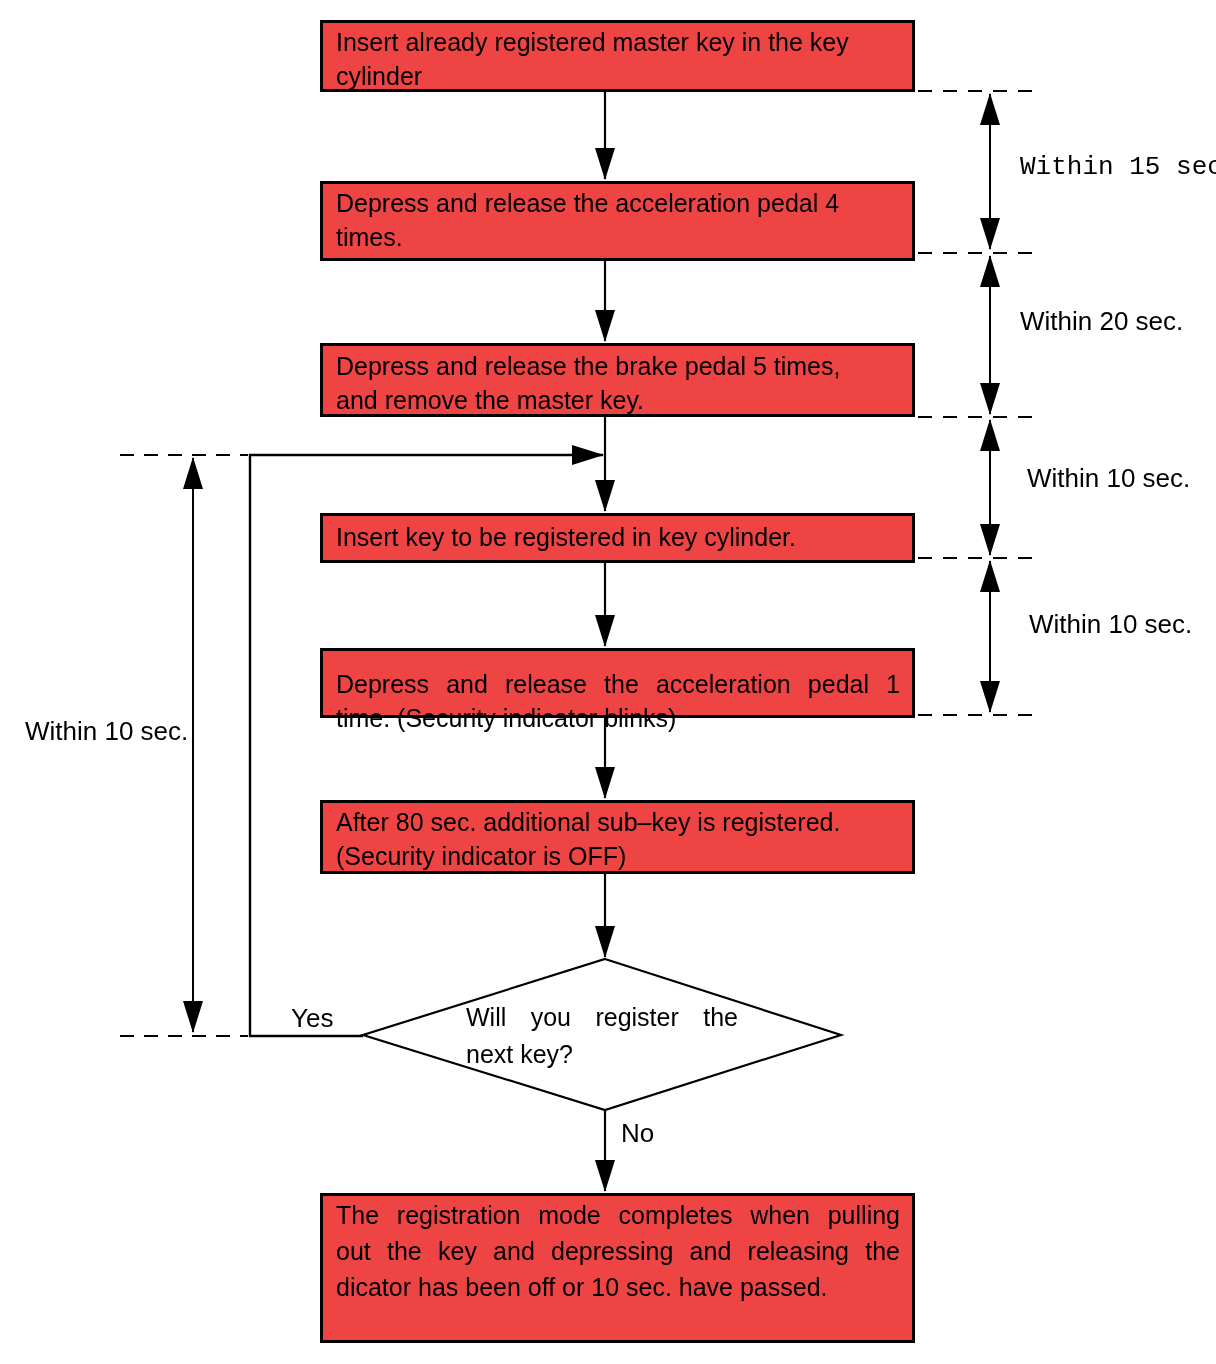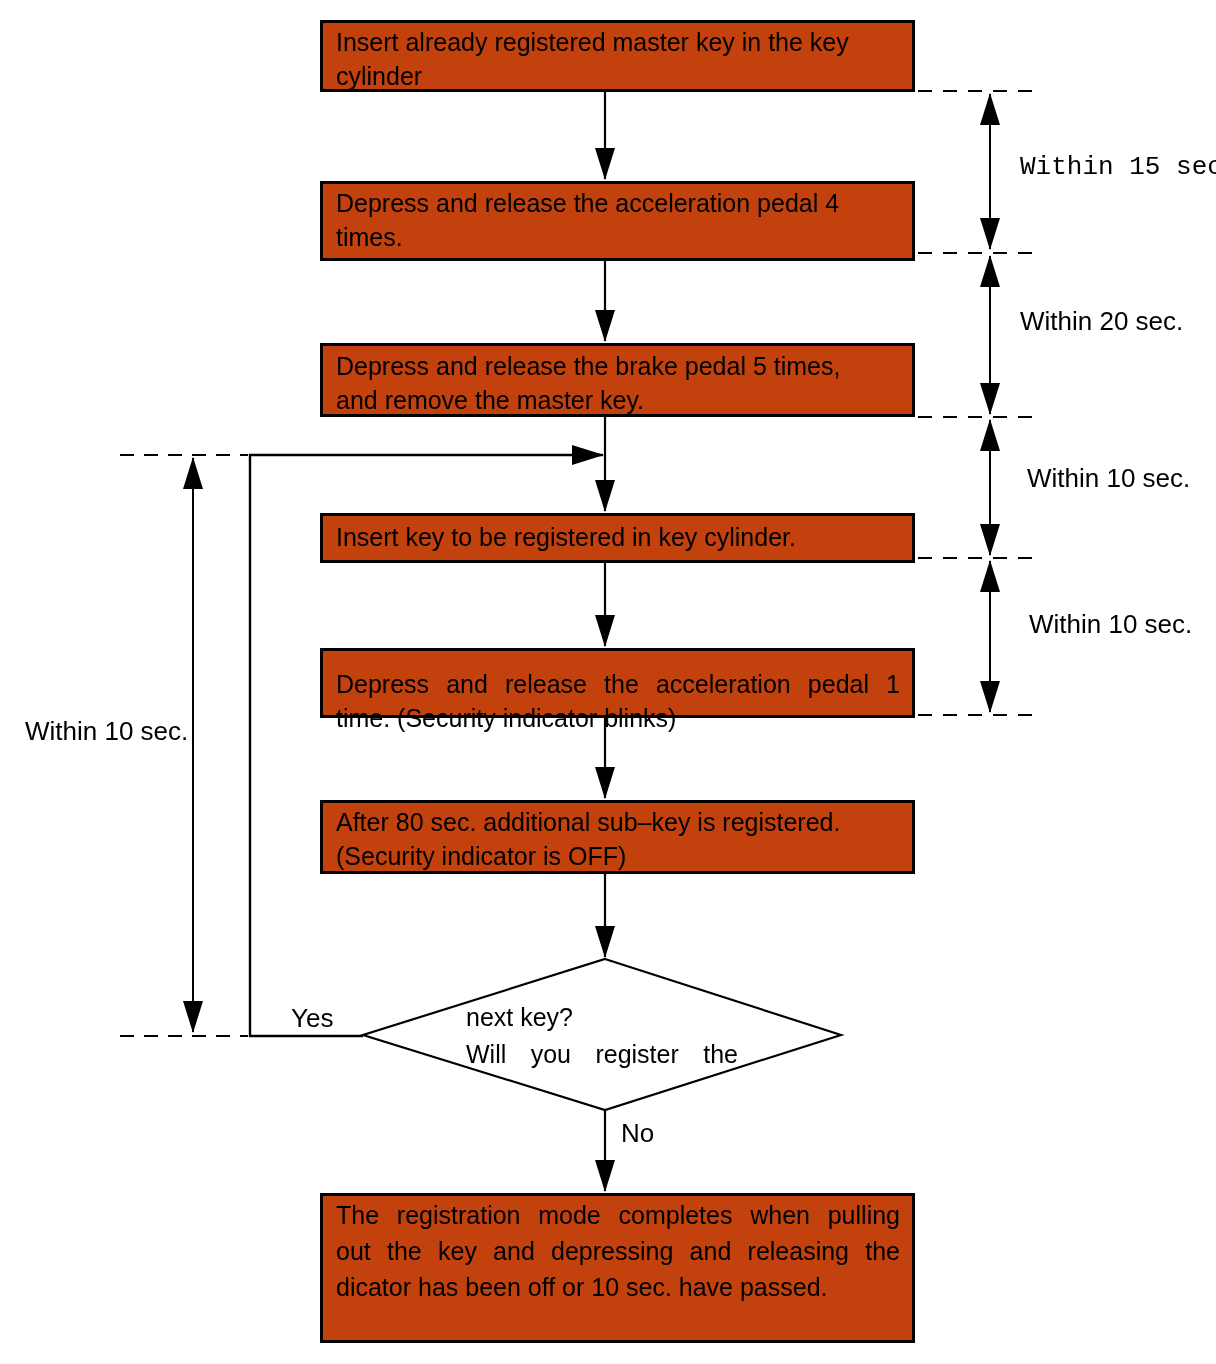--- a/index.html
+++ b/index.html
@@ -4,21 +4,21 @@
 <style>
   html,body{margin:0;padding:0;background:#ffffff;}
   #canvas{
     position:relative;width:1216px;height:1364px;background:#ffffff;
     font-family:"Liberation Sans","DejaVu Sans",sans-serif;color:#000;
     overflow:hidden;
   }
   #connector-layer{position:absolute;left:0;top:0;width:1216px;height:1364px;}
   .box{
     position:absolute;left:320px;width:595px;box-sizing:border-box;
-    border:3px solid #000;background:#c2410c;
+    border:3px solid #000;background:#ef4444;
     padding:2px 12px 0 13px;font-size:25px;line-height:34px;
   }
   .box .ln{white-space:nowrap;}
   .ln.just{white-space:normal;text-align:justify;text-align-last:justify;}
   .lbl{position:absolute;font-size:26px;line-height:30px;white-space:nowrap;}
   #decision-text{
     position:absolute;left:466px;top:999px;width:272px;
     font-size:25px;line-height:37px;
   }
   #box-complete{line-height:36px;padding-top:1px;}
@@ -100,22 +100,22 @@
     <div class="ln">(Security indicator is OFF)</div>
   </div>
 
   <div class="box" id="box-complete" style="top:1193px;height:150px;">
     <div class="ln just">The registration mode completes when pulling</div>
     <div class="ln just">out the key and depressing and releasing the</div>
     <div class="ln">dicator has been off or 10 sec. have passed.</div>
   </div>
 
   <div id="decision-text">
+    <div class="ln just">Will you register the</div>
     <div class="ln">next key?</div>
-    <div class="ln just">Will you register the</div>
   </div>
 
   <div class="lbl" style="left:291px;top:1003px;">Yes</div>
   <div class="lbl" style="left:621px;top:1118px;">No</div>
 
   <div class="lbl" style="left:1020px;top:152px;font-family:Liberation Mono, monospace;">Within 15 sec.</div>
   <div class="lbl" style="left:1020px;top:306px;">Within 20 sec.</div>
   <div class="lbl" style="left:1027px;top:463px;">Within 10 sec.</div>
   <div class="lbl" style="left:1029px;top:609px;">Within 10 sec.</div>
   <div class="lbl" style="left:25px;top:716px;">Within 10 sec.</div>

